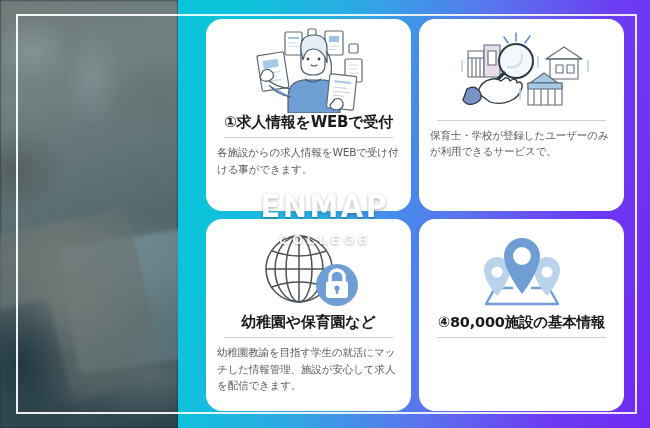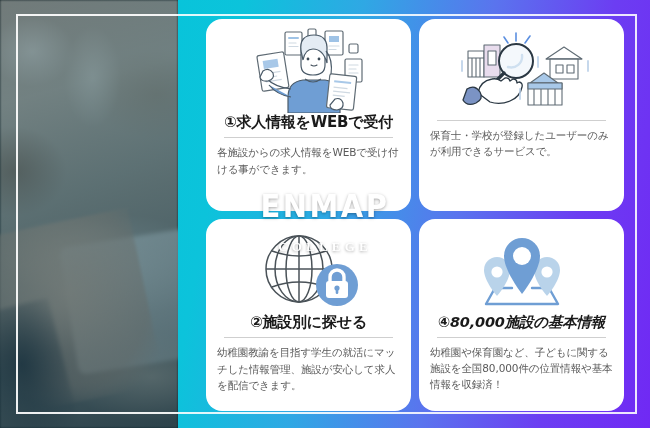--- a/index.html
+++ b/index.html
@@ -59,22 +59,22 @@
     text-align:center; color:#fff; z-index:4;
   }
   .logo-main {
     font-family:"DejaVu Sans","Liberation Sans",sans-serif;
     font-size:29px; font-weight:700; letter-spacing:2.5px;
     line-height:1; color:#ffffff;
     text-shadow:0 1px 3px rgba(0,0,0,.35);
     transform:scaleY(1.12);
   }
   .logo-sub {
-    margin-top:18px;
-    font-family:Liberation Serif, serif;
+    margin-top:11px;
+    font-family:Liberation Sans, sans-serif;
     font-size:13px; font-weight:700; letter-spacing:4.2px;
     color:#ffffff; text-shadow:0 1px 3px rgba(0,0,0,.35);
   }
 
   
   .grad-panel {
     position:absolute; left:178px; top:0; width:472px; height:428px;
     background:linear-gradient(100deg,#08c4da 0%,#0cc3db 12%,#2fa8e4 34%,#5a74ee 58%,#6c3df2 80%,#7029f4 100%);
   }
   .grad-frame {
@@ -110,21 +110,21 @@
   }
   .card-rule {
     width:92%; height:1px; background:#cfcfcf;
     margin:6px 0 6px;
   }
   .card-body {
     font-family:"DejaVu Sans","Liberation Sans",sans-serif;
     font-size:10.5px; line-height:1.55; color:#5a5a5a;
     letter-spacing:-.1px;
   }
-  .card-4 .card-title { font-size:14.5px;font-style:italic; }
+  .card-4 .card-title { font-size:14.5px; }
 </style>
 </head>
 <body>
 
 <div class="banner">
 
   <div class="photo-panel">
     <div class="photo-bg"></div>
     <div class="photo-laptop"></div>
     <div class="photo-hand"></div>
@@ -269,21 +269,21 @@
             <path d="M19 58 q27 -10 54 0"></path>
             <line x1="46" y1="7" x2="46" y2="73"></line>
           </g>
           <circle cx="84" cy="56" r="21" fill="#6f9ed4"></circle>
           <path d="M77 53 v-5 a7 7 0 0 1 14 0 v5" fill="none" stroke="#fff" stroke-width="3.4"></path>
           <rect x="73" y="52" width="22" height="17" rx="3" fill="#fff"></rect>
           <circle cx="84" cy="59" r="2.6" fill="#6f9ed4"></circle>
           <rect x="82.7" y="59" width="2.6" height="6" rx="1.3" fill="#6f9ed4"></rect>
         </svg>
       </div>
-      <div class="card-title">②施設別に探せる</div>
+      <div class="card-title">幼稚園や保育園など</div>
       <div class="card-rule"></div>
       <div class="card-body">幼稚園教諭を目指す学生の就活にマッチした情報管理、施設が安心して求人を配信できます。</div>
     </div>
 
     <div class="card card-4">
       <div class="card-art">
         <svg width="112" height="84" viewBox="0 0 112 84">
 
           <path d="M20 76 L38 44 L74 44 L92 76 Z" fill="#fff" stroke="#6f9ed4" stroke-width="2.4" stroke-linejoin="round"></path>
           <line x1="34" y1="60" x2="46" y2="60" stroke="#6f9ed4" stroke-width="2.4" stroke-linecap="round"></line>
@@ -293,17 +293,16 @@
           <circle cx="31" cy="44" r="5.6" fill="#fff"></circle>
           <path d="M54 28 a13 13 0 0 1 26 0 c0 11 -13 26 -13 26 S54 39 54 28 Z" fill="#b9d3ea" transform="translate(14,14)"></path>
           <circle cx="81" cy="44" r="5.6" fill="#fff"></circle>
 
           <path d="M38 28 a18 18 0 0 1 36 0 c0 15 -18 38 -18 38 S38 43 38 28 Z" fill="#6f9ed4"></path>
           <circle cx="56" cy="28" r="9" fill="#fff"></circle>
         </svg>
       </div>
       <div class="card-title">④80,000施設の基本情報</div>
       <div class="card-rule"></div>
-      <div class="card-body">幼稚園や保育園など、子どもに関する施設を全国80,000件の位置情報や基本情報を収録済！</div>
     </div>
 
   </div>
 </div>
 
 </body></html>

